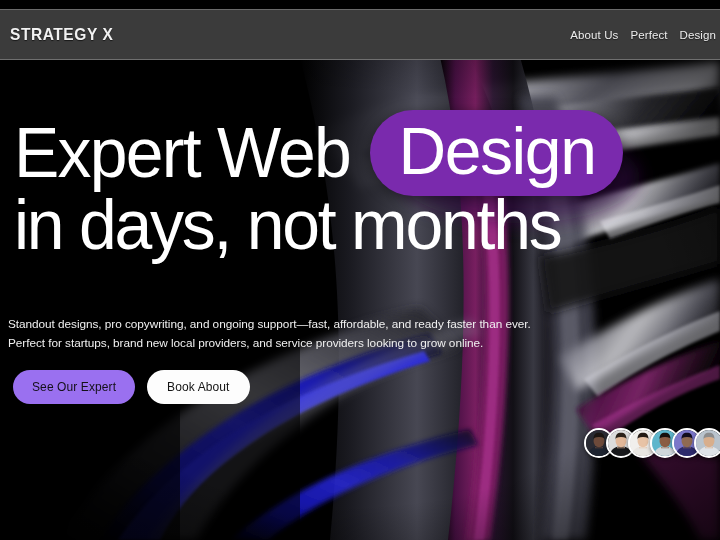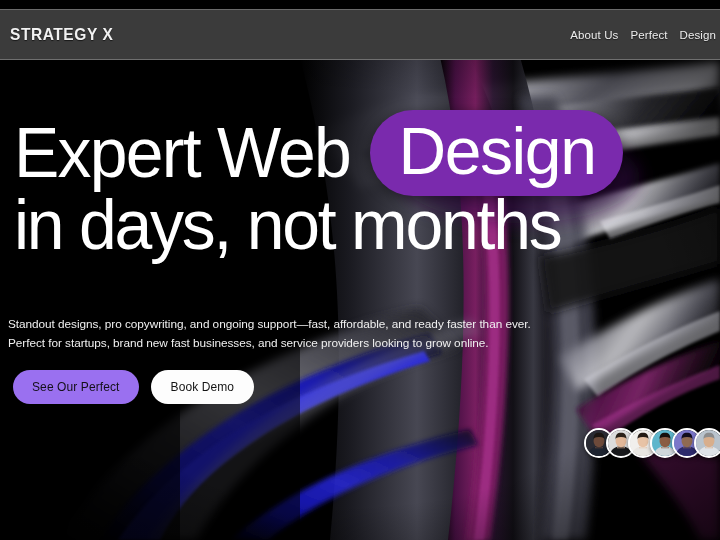--- a/index.html
+++ b/index.html
@@ -383,26 +383,26 @@
             <span class="pill-text">Design</span>
           </span>
         </div>
         <div class="h-line h-line-2">
           <span class="h-word">in days, not months</span>
         </div>
       </div>
 
       <div class="subtext">
         <div class="sub-line">Standout designs, pro copywriting, and ongoing support—fast, affordable, and ready faster than ever.</div>
-        <div class="sub-line">Perfect for startups, brand new fast businesses, and service providers looking to grow online.</div>
+        <div class="sub-line">Perfect for startups, brand new local providers, and service providers looking to grow online.</div>
       </div>
 
       <div class="cta-row">
-        <button class="btn btn-primary">See Our Perfect</button>
-        <button class="btn btn-secondary">Book Demo</button>
+        <button class="btn btn-primary">See Our Expert</button>
+        <button class="btn btn-secondary">Book About</button>
       </div>
 
       <div class="avatars">
         <div class="avatar">
             <svg viewBox="0 0 40 40" xmlns="http://www.w3.org/2000/svg">
               <rect x="0" y="0" width="40" height="40" fill="#2a2b33"></rect>
               <path d="M2,40 C4,29 12,25 20,25 C28,25 36,29 38,40 Z" fill="#1e2430"></path>
               <ellipse cx="20" cy="17" rx="8.4" ry="9.6" fill="#6d4a3a"></ellipse>
               <path d="M11.4,15 C11.4,7 14.6,4.2 20,4.2 C25.4,4.2 28.6,7 28.6,15 C28.6,12 26,10.6 20,10.6 C14,10.6 11.4,12 11.4,15 Z" fill="#1b1512"></path>
               <path d="M14,25.6 C16,27.4 24,27.4 26,25.6 L26,28 L14,28 Z" fill="#6d4a3a" opacity="0.85"></path>

